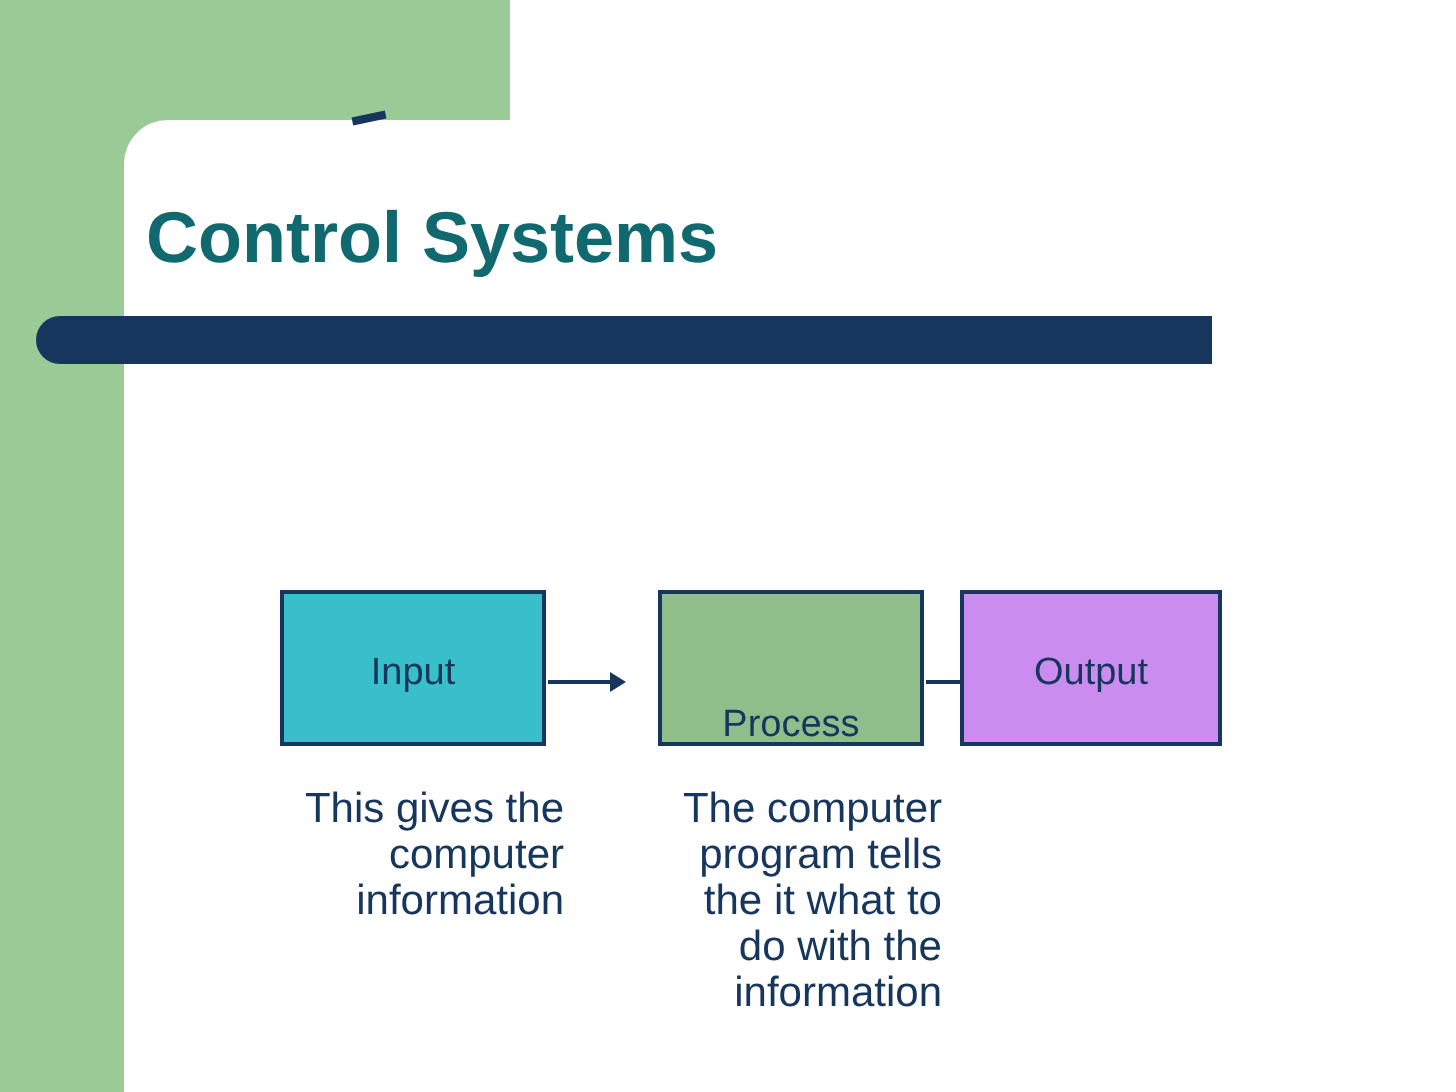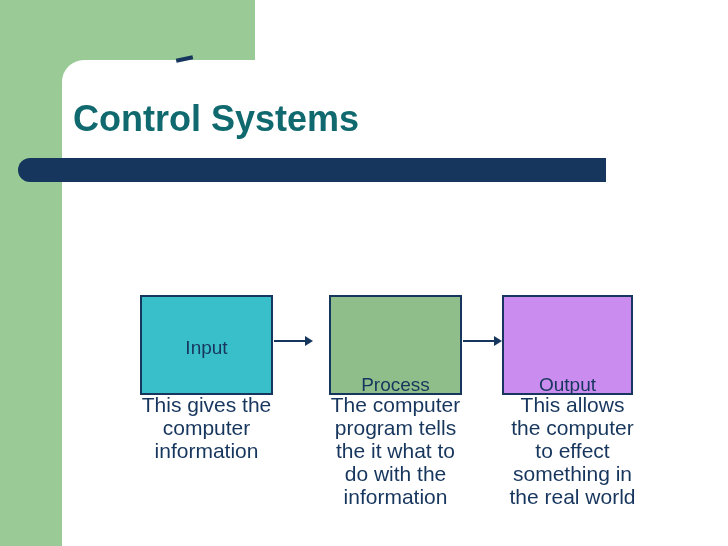--- a/index.html
+++ b/index.html
@@ -31,42 +31,42 @@
     letter-spacing: 0;
   }
   .title-bar {
     position: absolute; left: 18px; top: 158px; width: 588px; height: 24px;
     border-radius: 12px 0 0 12px;
   }
 
   
   .diagram { position: absolute; left: 0; top: 0; width: 728px; height: 546px; }
   .node {
-    position: absolute; top: 295px; height: 100px;
+    position: absolute; top: 295px; height: 78px;
     border: 2px solid #17365D; box-sizing: border-box;
     display: flex; align-items: center; justify-content: center;
   }
   .node .node-label { font-size: 19px; transform: translateY(3px); }
   .n1 { left: 140px; width: 133px; }
   .n2 { left: 329px; width: 133px; }
-  .n3 { left: 502px; width: 131px; align-items: flex-end; }
+  .n3 { left: 480px; width: 131px; }
 
   .arrow { position: absolute; top: 340px; height: 2px; background: currentColor; }
   .arrow::after {
     content: ""; position: absolute; right: -8px; top: -4px;
     width: 0; height: 0;
     border-left: 8px solid currentColor;
     border-top: 5px solid transparent;
     border-bottom: 5px solid transparent;
   }
   .a1 { left: 274px; width: 31px; }
   .a2 { left: 463px; width: 31px; }
 
   .caption {
-    position: absolute; top: 393px; text-align: center;
+    position: absolute; top: 393px; text-align: right;
     font-size: 21px; line-height: 23px; white-space: pre-line;
   }
   .c1 { left: 131px; width: 151px; }
   .c2 { left: 320px; width: 151px; }
   .c3 { left: 497px; width: 151px; }
 </style>
 </head>
 <body>
 
 <div class="slide">
@@ -99,20 +99,15 @@
     </div>
 
     <div class="caption c1">This gives the
 computer
 information</div>
     <div class="caption c2">The computer
 program tells
 the it what to
 do with the
 information</div>
-    <div class="caption c3">This allows
-the computer
-to effect
-something in
-the real world</div>
 
   </div>
 </div>
 
 </body></html>

